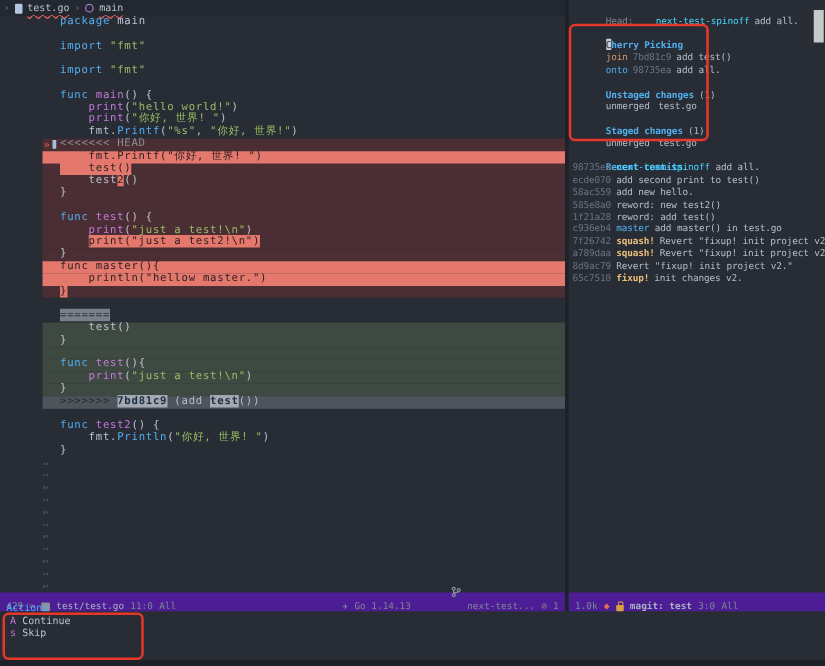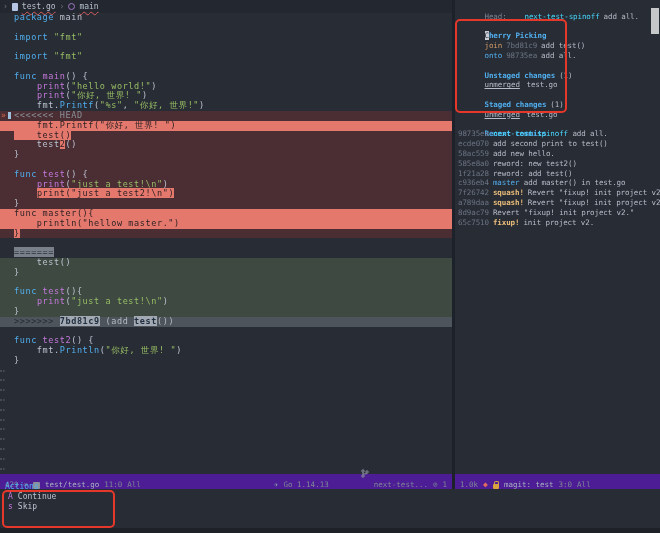--- a/index.html
+++ b/index.html
@@ -8,21 +8,21 @@
   
   #left-window{position:absolute;left:0;top:0;width:452px;height:474px;overflow:hidden;}
   #breadcrumb{height:13px;display:flex;align-items:center;gap:4px;padding-left:3px;
               background:#23272f;font-size:8px;color:#8a93a1;}
   .crumb-sep{color:#6a7380;}
   .crumb-file-icon{display:inline-block;width:6px;height:8px;background:#b6c5e3;border-radius:1px;}
   .crumb-sym-icon{display:inline-block;width:5px;height:5px;border:1px solid #a277c6;border-radius:50%;}
   .crumb-name{color:#b8c0cc;text-decoration:underline wavy #d65d5d 1px;text-underline-offset:2px;}
   #code-area{position:relative;}
   .cl{position:relative;height:9.8px;line-height:9.8px;padding-left:14px;white-space:pre;
-      font-size:8.5px;letter-spacing:0.6px;color:#bbc2cf;}
+      font-size:8.5px;letter-spacing:0.6px;color:#bbc2cf;margin-left:34px;}
   .bg-red{background:#4a2e34;}
   .bg-salmon{background:#e4786d;}
   .bg-green{background:#3e4a41;}
   .bg-graybar{background:#4d545c;}
   .kw{color:#51afef;}
   .df{color:#bbc2cf;}
   .str{color:#98be65;}
   .fn{color:#c678dd;}
   .cal{color:#51afef;}
   .cm{color:#8a8f96;}
@@ -45,31 +45,31 @@
         font-size:7.5px;letter-spacing:-0.1px;color:#b6bdc9;}
   .mlabel{color:#7b8494;display:inline-block;width:40px;}
   .branch-cyan{color:#46D9FF;}
   .branch-blue{color:#51afef;}
   .sect{color:#51afef;font-weight:bold;}
   .sp{margin-left:4px;}
   .lbl-join{color:#d19a66;}
   .lbl-onto{color:#51afef;}
   .hash{color:#6b7485;margin-right:4px;}
   .kwy{color:#ECBE7B;font-weight:bold;margin-right:4px;}
-  .status{display:inline-block;width:42px;text-decoration:underline;}
+  .status{display:inline-block;width:42px;}
   .cursor-block{background:#c8ccd4;color:#23272e;}
   .cherry-rest{color:#51afef;font-weight:bold;}
   
   .modeline{position:absolute;top:474px;height:15px;background:#4c1d95;display:flex;
             align-items:flex-end;gap:5px;padding:0 5px;box-sizing:border-box;
             font-size:7.5px;color:#7f8796;white-space:pre;}
   #left-modeline{left:0;width:452px;}
   #right-modeline{left:455px;width:222px;}
   .ml-file{color:#a9b2c0;}
-  .ml-buffer{color:#a9b2c0;font-weight:normal;}
+  .ml-buffer{color:#a9b2c0;font-weight:bold;}
   .flex-spacer{flex:1;}
   .plane{color:#8795a8;}
   .diamond{color:#e06c5f;font-size:8px;}
   .floppy{display:inline-block;width:7px;height:7px;background:#8a919e;border-radius:1px;}
   .lock{display:inline-block;width:6px;height:5px;background:#d9a23f;border-radius:1px;
         position:relative;margin-top:3px;}
   .lock::before{content:"";position:absolute;left:1px;top:-3px;width:3px;height:3px;
         border:1px solid #d9a23f;border-bottom:none;border-radius:2px 2px 0 0;}
   
   #echo-area{position:absolute;left:0;top:480px;width:660px;height:39px;padding-top:2px;
@@ -187,21 +187,21 @@
     <div id="commit-list">
         <div class="mrow"><span class="hash">98735ea</span><span class="branch-cyan">next-test-spinoff </span><span>add all.</span></div>
         <div class="mrow"><span class="hash">ecde070</span><span>add second print to test()</span></div>
         <div class="mrow"><span class="hash">58ac559</span><span>add new hello.</span></div>
         <div class="mrow"><span class="hash">585e8a0</span><span>reword: new test2()</span></div>
         <div class="mrow"><span class="hash">1f21a28</span><span>reword: add test()</span></div>
         <div class="mrow"><span class="hash">c936eb4</span><span class="branch-blue">master </span><span>add master() in test.go</span></div>
         <div class="mrow"><span class="hash">7f26742</span><span class="kwy">squash!</span><span>Revert "fixup! init project v2."</span></div>
         <div class="mrow"><span class="hash">a789daa</span><span class="kwy">squash!</span><span>Revert "fixup! init project v2."</span></div>
         <div class="mrow"><span class="hash">8d9ac79</span><span>Revert "fixup! init project v2."</span></div>
-        <div class="mrow"><span class="hash">65c7510</span><span class="kwy">fixup!</span><span>init project v2.</span></div>
+        <div class="mrow"><span class="hash">65c7510</span><span class="kwy">fixup!</span><span>init changes v2.</span></div>
       </div>
   </div>
 
   <div id="left-modeline" class="modeline">
     <span>429</span>
     <span>∞</span>
     <span class="floppy"></span>
     <span class="ml-file">test/test.go</span>
     <span>11:0</span>
     <span>All</span>

